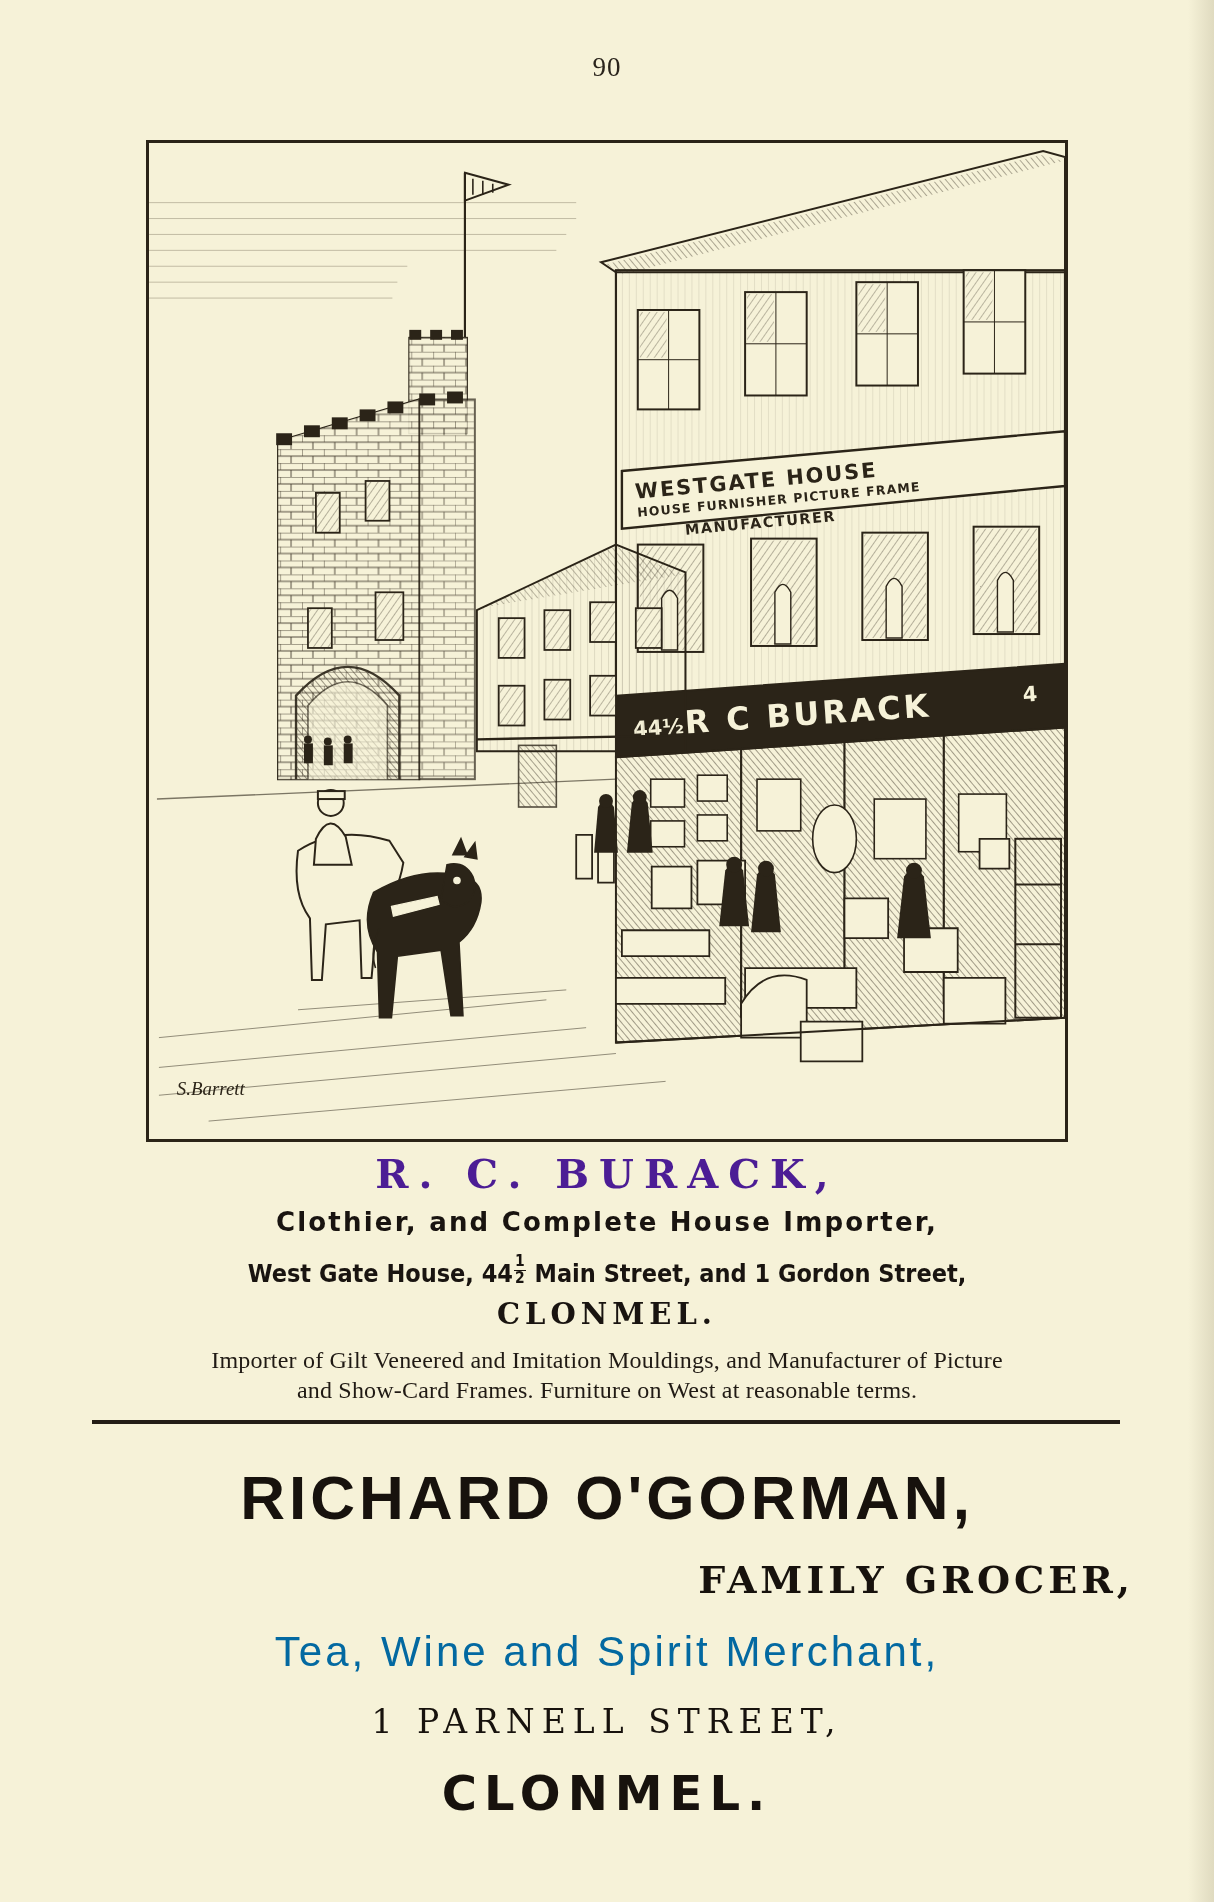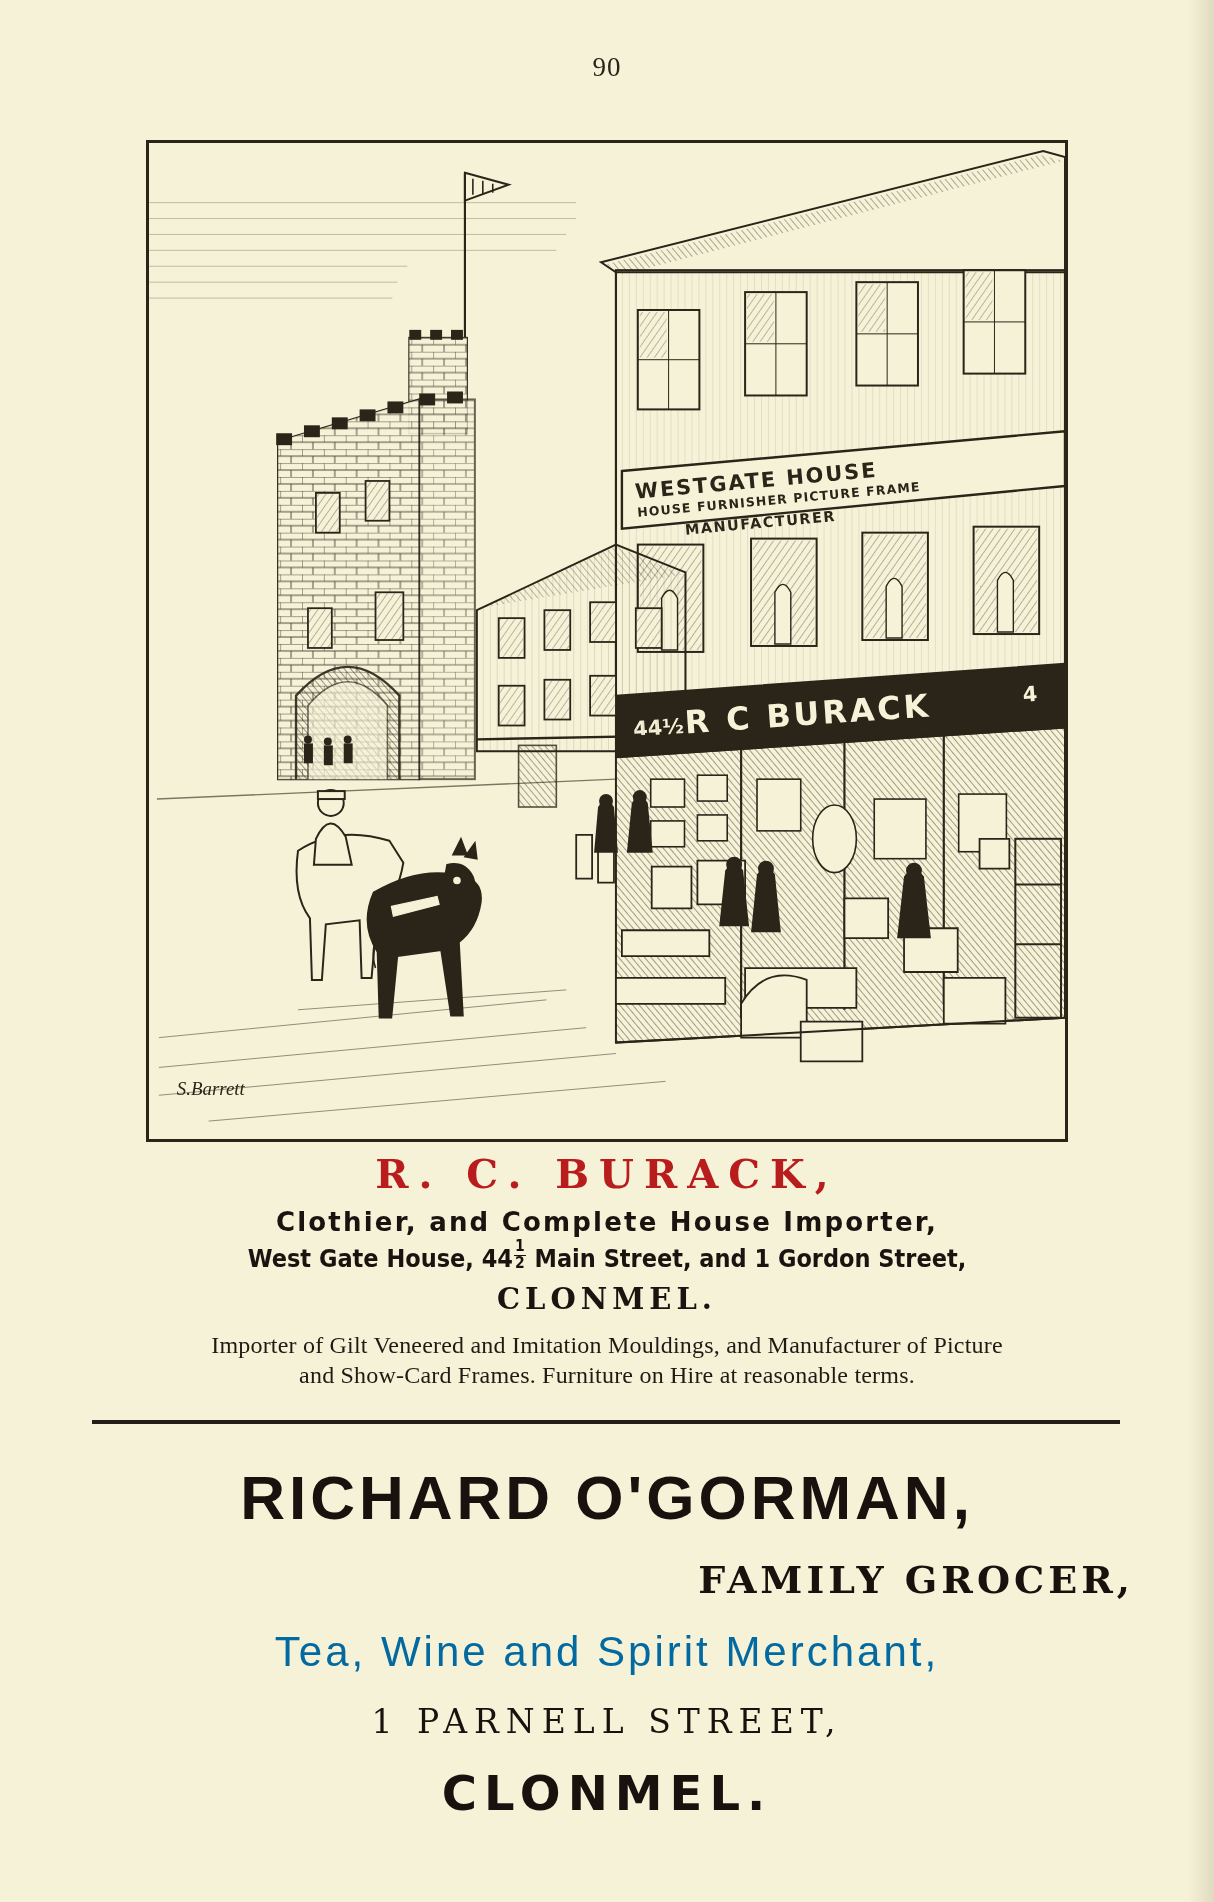--- a/index.html
+++ b/index.html
@@ -53,33 +53,33 @@
     left: 80px;
     top: 1152px;
     width: 1054px;
     text-align: center;
   }
   .ad1-name {
     font-family: "DejaVu Serif", serif;
     font-size: 40px;
     font-weight: 700;
     letter-spacing: 10px;
-    color: #b91c1c;
+    color: #4c1d95;
     line-height: 1.1;
   }
   .ad1-sub {
     margin-top: 11px;
     font-family: "DejaVu Sans", sans-serif;
     font-size: 26px;
     font-weight: 700;
     letter-spacing: 2.2px;
     color: #191410;
   }
   .ad1-addr {
-    margin-top: 2px;
+    margin-top: 17px;
     font-family: "DejaVu Sans Condensed", "DejaVu Sans", sans-serif;
     font-size: 25px;
     font-weight: 700;
     letter-spacing: 0px;
     color: #191410;
   }
   .frac {
     display: inline-block;
     vertical-align: -0.05em;
     font-size: 0.62em;
@@ -456,21 +456,21 @@
 
   <div class="ad1">
     <div class="ad1-name">R. C. BURACK,</div>
     <div class="ad1-sub">Clothier, and Complete House Importer,</div>
     <div class="ad1-addr">
       <span>West Gate House, 44</span><span class="frac"><span class="num">1</span><span class="den">2</span></span><span> Main Street, and 1 Gordon Street,</span>
     </div>
     <div class="ad1-town">CLONMEL.</div>
     <div class="ad1-note">
       <span>Importer of Gilt Veneered and Imitation Mouldings, and Manufacturer of Picture</span>
-      <span class="line2">and Show-Card Frames.      Furniture on Hire at reasonable terms.</span>
+      <span class="line2">and Show-Card Frames.      Furniture on West at reasonable terms.</span>
     </div>
   </div>
 
   <div class="divider"></div>
 
   <div class="ad2">
     <div class="ad2-name">RICHARD O'GORMAN,</div>
     <div class="ad2-role">FAMILY GROCER,</div>
     <div class="ad2-trade">Tea,  Wine  and  Spirit  Merchant,</div>
     <div class="ad2-street">1  PARNELL  STREET,</div>

